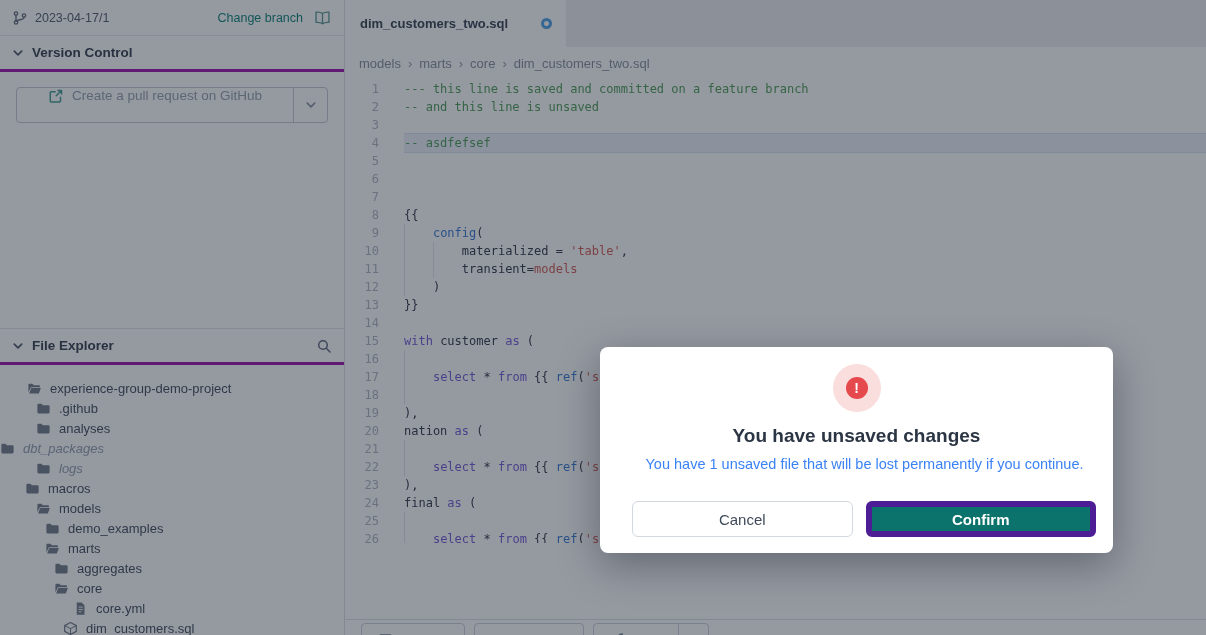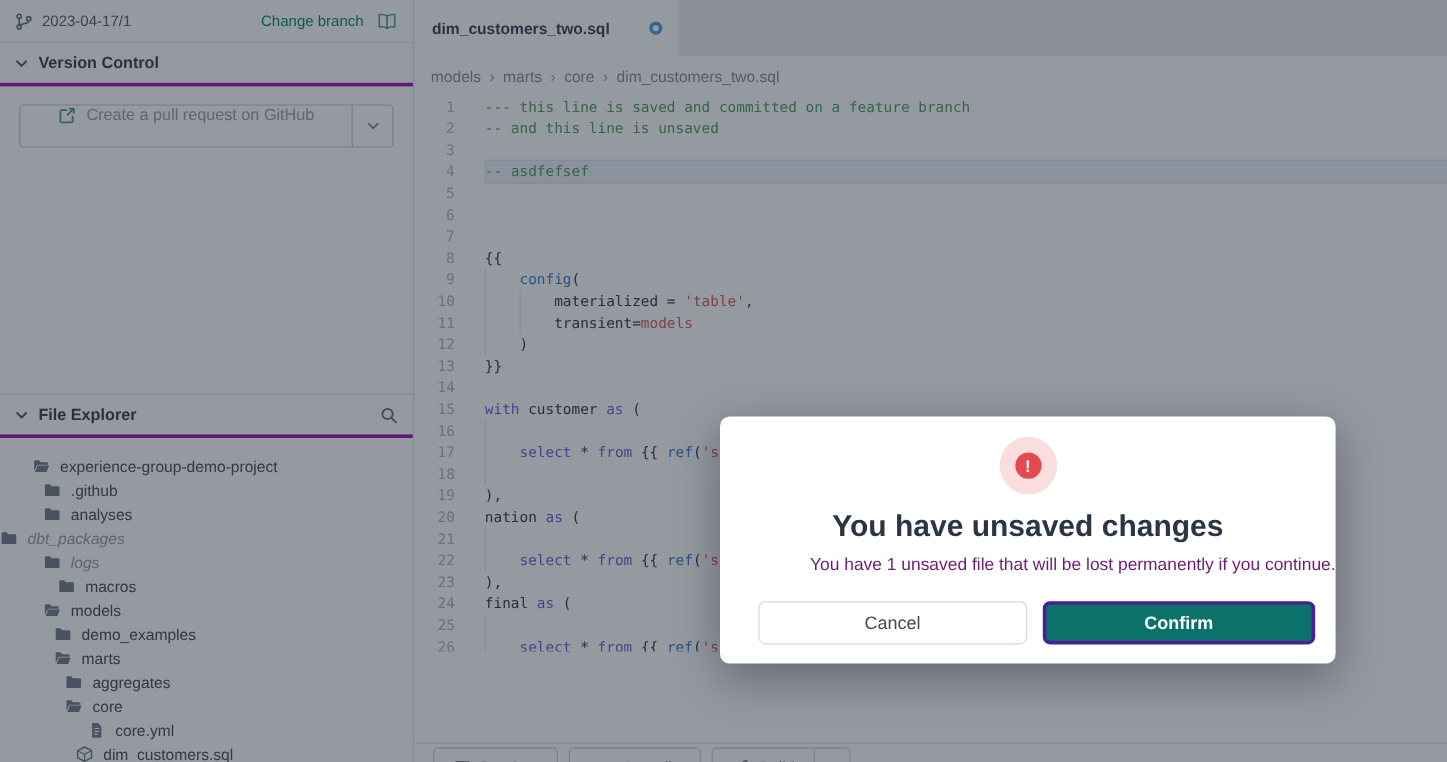--- a/index.html
+++ b/index.html
@@ -61,26 +61,26 @@
   .bb-split { border-left:1px solid #cdd4dc; width:30px; display:flex; align-items:center; justify-content:center; height:100%; color:#8f99a8; }
   .bb-split .chev { width:11px; height:11px; }
   .bb-tabs { display:flex; gap:30px; margin-left:40px; padding-top:10px; font-size:13.5px; color:#6a7381; }
   .bb-tab { cursor:pointer; }
 
   
   .overlay { position:absolute; inset:0; background:rgba(14,22,38,0.44); z-index:40; }
   .modal { position:absolute; left:600px; top:347px; width:513px; height:206px; background:#fff; border-radius:8px; z-index:50; box-shadow:0 12px 40px rgba(10,15,30,0.35); }
   .alert-outer { width:48px; height:48px; border-radius:50%; background:#fadedd; margin:17px auto 0; display:flex; align-items:center; justify-content:center; }
   .alert-inner { width:22px; height:22px; border-radius:50%; background:#e5484d; color:#fff; font-weight:700; font-size:14px; display:flex; align-items:center; justify-content:center; line-height:1; }
-  .modal-title { text-align:center; margin-top:13px; font-size:25px; font-weight:700; color:#2b3544; }
-  .modal-msg { text-align:right; margin-top:9px; font-size:14.5px; color:#701a75;padding-left:16px; }
+  .modal-title { text-align:center; margin-top:13px; font-size:19px; font-weight:700; color:#2b3544; }
+  .modal-msg { text-align:center; margin-top:9px; font-size:14.5px; color:#3b82f6;padding-left:16px; }
   .modal-actions { position:absolute; left:14px; right:17px; bottom:16px; display:flex; gap:13px;padding-left:18px; }
   .btn { flex:1; height:36px; border-radius:6px; font-size:15px; display:flex; align-items:center; justify-content:center; cursor:pointer; }
   .btn-cancel { background:#fff; border:1px solid #d3d8df; color:#3f4a59; }
-  .btn-confirm { background:#0c736c; border:3px solid #4c1d95; color:#fff; font-weight:600; }
+  .btn-confirm { background:#0c736c; border:6px solid #4c1d95; color:#fff; font-weight:600; }
 
   svg { display:block; width:100%; height:100%; }
 </style>
 </head>
 <body>
 
 <div class="app">
 
   <div class="sidebar">
 
@@ -181,21 +181,21 @@
             <span>dbt_packages</span>
           </div>
           <div class="tree-row muted" style="padding-left: 36px;">
             <span class="ticon">
               <svg viewBox="0 0 16 16">
                 <path d="M1.5 4a1.2 1.2 0 0 1 1.2-1.2h3.1l1.5 1.7h6a1.2 1.2 0 0 1 1.2 1.2v6.3a1.2 1.2 0 0 1-1.2 1.2H2.7a1.2 1.2 0 0 1-1.2-1.2z" fill="#77808f"></path>
               </svg>
             </span>
             <span>logs</span>
           </div>
-          <div class="tree-row" style="padding-left: 48px;">
+          <div class="tree-row" style="padding-left: 25px;">
             <span class="ticon">
               <svg viewBox="0 0 16 16">
                 <path d="M1.5 4a1.2 1.2 0 0 1 1.2-1.2h3.1l1.5 1.7h6a1.2 1.2 0 0 1 1.2 1.2v6.3a1.2 1.2 0 0 1-1.2 1.2H2.7a1.2 1.2 0 0 1-1.2-1.2z" fill="#77808f"></path>
               </svg>
             </span>
             <span>macros</span>
           </div>
           <div class="tree-row" style="padding-left: 36px;">
             <span class="ticon">
               <svg viewBox="0 0 16 16">

